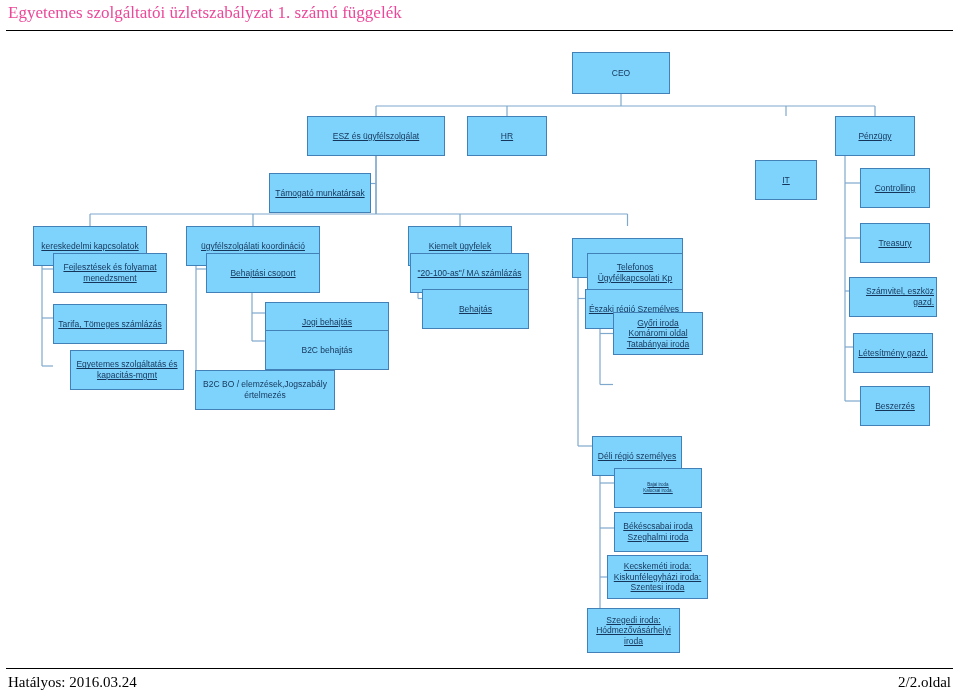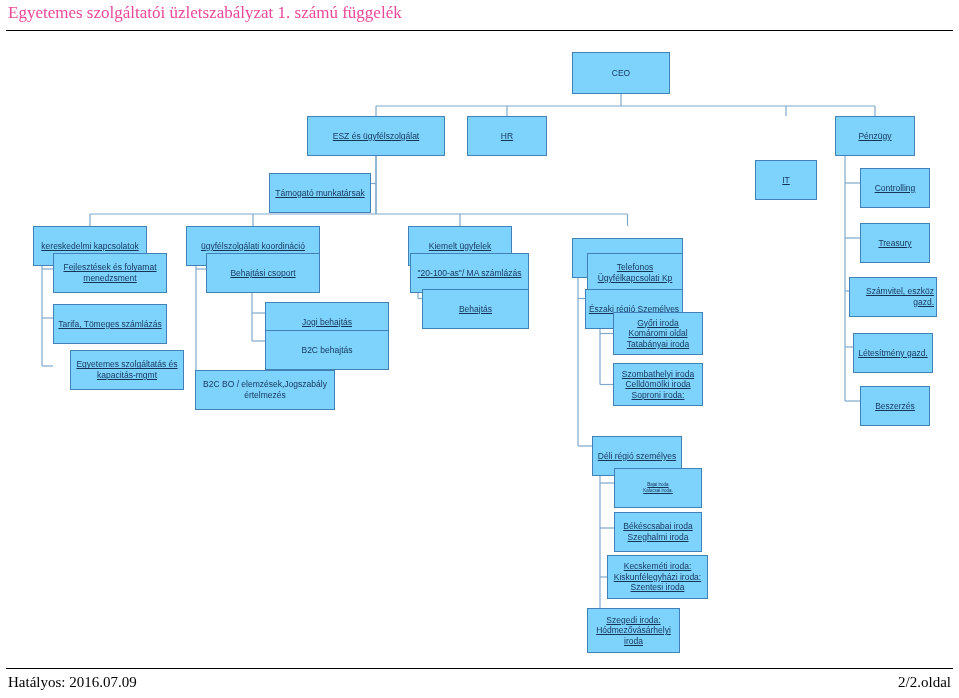--- a/index.html
+++ b/index.html
@@ -222,25 +222,20 @@
       <span class="lbl u">Győri iroda</span>
       <span class="lbl u">Komáromi  oldal</span>
       <span class="lbl u">Tatabányai iroda</span>
     </div>
     <div class="node" style="left: 265px; top: 296px; width: 124px; height: 22px;">
       <span class="lbl">B2C behajtás</span>
     </div>
     <div class="node" style="left: 853px; top: 299px; width: 80px; height: 28px;">
       <span class="lbl u">Létesítmény gazd.</span>
     </div>
-    <div class="node stack" style="left: 613px; top: 329px; width: 90px; height: 43px;">
-      <span class="lbl u">Szombathelyi iroda</span>
-      <span class="lbl u">Celldömölki iroda</span>
-      <span class="lbl u">Soproni iroda:</span>
-    </div>
     <div class="node stack" style="left: 195px; top: 336px; width: 140px; height: 34px;">
       <span class="lbl">B2C BO / elemzések,Jogszabály</span>
       <span class="lbl">értelmezés</span>
     </div>
     <div class="node" style="left: 860px; top: 352px; width: 70px; height: 30px;">
       <span class="lbl u">Beszerzés</span>
     </div>
     <div class="node" style="left: 592px; top: 402px; width: 90px; height: 20px;">
       <span class="lbl u">Déli régió személyes</span>
     </div>
@@ -263,15 +258,15 @@
       <span class="lbl u">iroda</span>
     </div>
     <div class="node stack" style="left: 53px; top: 316px; width: 114px; height: 32px; margin-left: 17px;">
       <span class="lbl u">Egyetemes szolgáltatás és</span>
       <span class="lbl u">kapacitás-mgmt</span>
     </div>
   </div>
 
 <div id="doc-footer">
   <div class="ftr-rule"></div>
-  <div class="ftr-left">Hatályos: 2016.07.09</div>
+  <div class="ftr-left">Hatályos: 2016.03.24</div>
   <div class="ftr-right">2/2.oldal</div>
 </div>
 
 </body></html>

